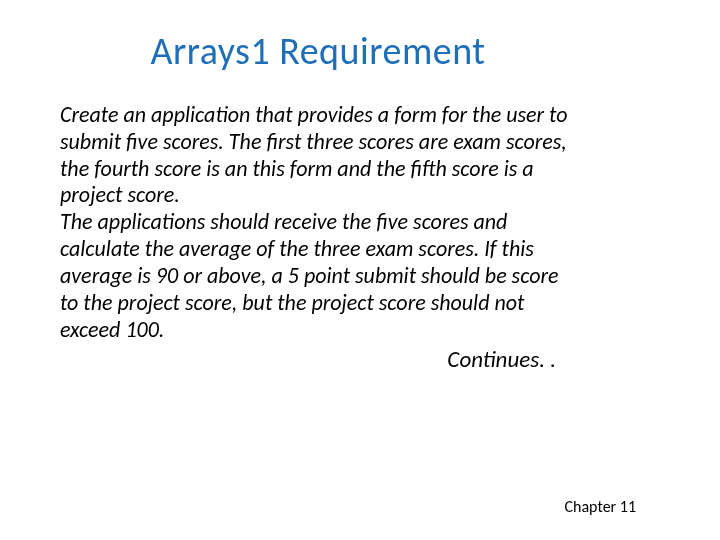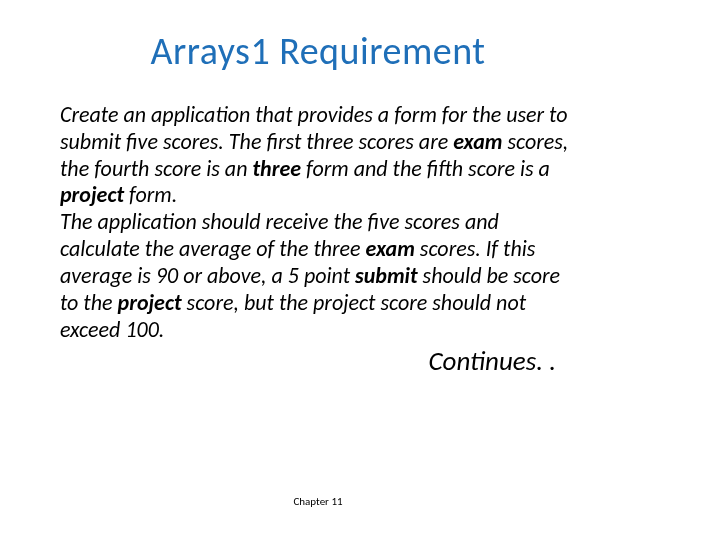--- a/index.html
+++ b/index.html
@@ -1,34 +1,34 @@
 <!DOCTYPE html>
 <html><head>
 <meta charset="utf-8">
 <style>
   * { margin: 0; padding: 0; box-sizing: border-box; }
   html, body { width: 720px; height: 540px; background: #fff; font-family: Calibri, "Segoe UI", Arial, sans-serif; }
   .slide { width: 636px; height: 540px; padding: 20px 60px 10px 60px; position: relative; }
   .title { color: #1f6fb8; font-size: 38px; font-weight: 400; text-align: center; margin-top: 8px; margin-bottom: 28px; letter-spacing: 0.5px; }
   .body { color: #000; font-size: 22px; line-height: 1.22; font-style: italic; }
   .body p { margin-bottom: 0; }
-  .body strong { font-weight: bold; text-align: right; }
-  .continues { text-align: right; margin-top: 2px; padding-right: 20px; font-size: 27px; }
-  .footer { position: absolute; bottom: 32px; left: 0; width: 100%; text-align: center; font-size: 11px; color: #000; font-style: normal; }
+  .body strong { font-weight: normal; text-align: right; }
+  .continues { text-align: right; margin-top: 2px; padding-right: 20px; font-size: 23px; }
+  .footer { position: absolute; bottom: 24px; left: 0; width: 100%; text-align: right; font-size: 16px; color: #000; font-style: normal; }
 </style>
 </head>
 <body>
 
 <div class="slide">
   <h1 class="title">Arrays1 Requirement</h1>
 
   <div class="body">
     <p>
-      <span>Create an application that provides a form for the user to submit five scores.  The first three scores are </span><strong>exam</strong><span> scores, the fourth score is an </span><strong>three</strong><span> form and the fifth score is a </span><strong>project</strong><span> form.</span>
+      <span>Create an application that provides a form for the user to submit five scores.  The first three scores are </span><strong>exam</strong><span> scores, the fourth score is an </span><strong>this</strong><span> form and the fifth score is a </span><strong>project</strong><span> score.</span>
     </p>
     <p>
-      <span>The application should receive the five scores and calculate the average of the three </span><strong>exam</strong><span> scores. If this average is 90 or above, a 5 point </span><strong>submit</strong><span> should be score to the </span><strong>project</strong><span> score, but the project score should not exceed 100.</span>
+      <span>The applications should receive the five scores and calculate the average of the three </span><strong>exam</strong><span> scores. If this average is 90 or above, a 5 point </span><strong>submit</strong><span> should be score to the </span><strong>project</strong><span> score, but the project score should not exceed 100.</span>
     </p>
     <p class="continues">Continues. .</p>
   </div>
 
   <div class="footer">Chapter 11</div>
 </div>
 
 </body></html>

